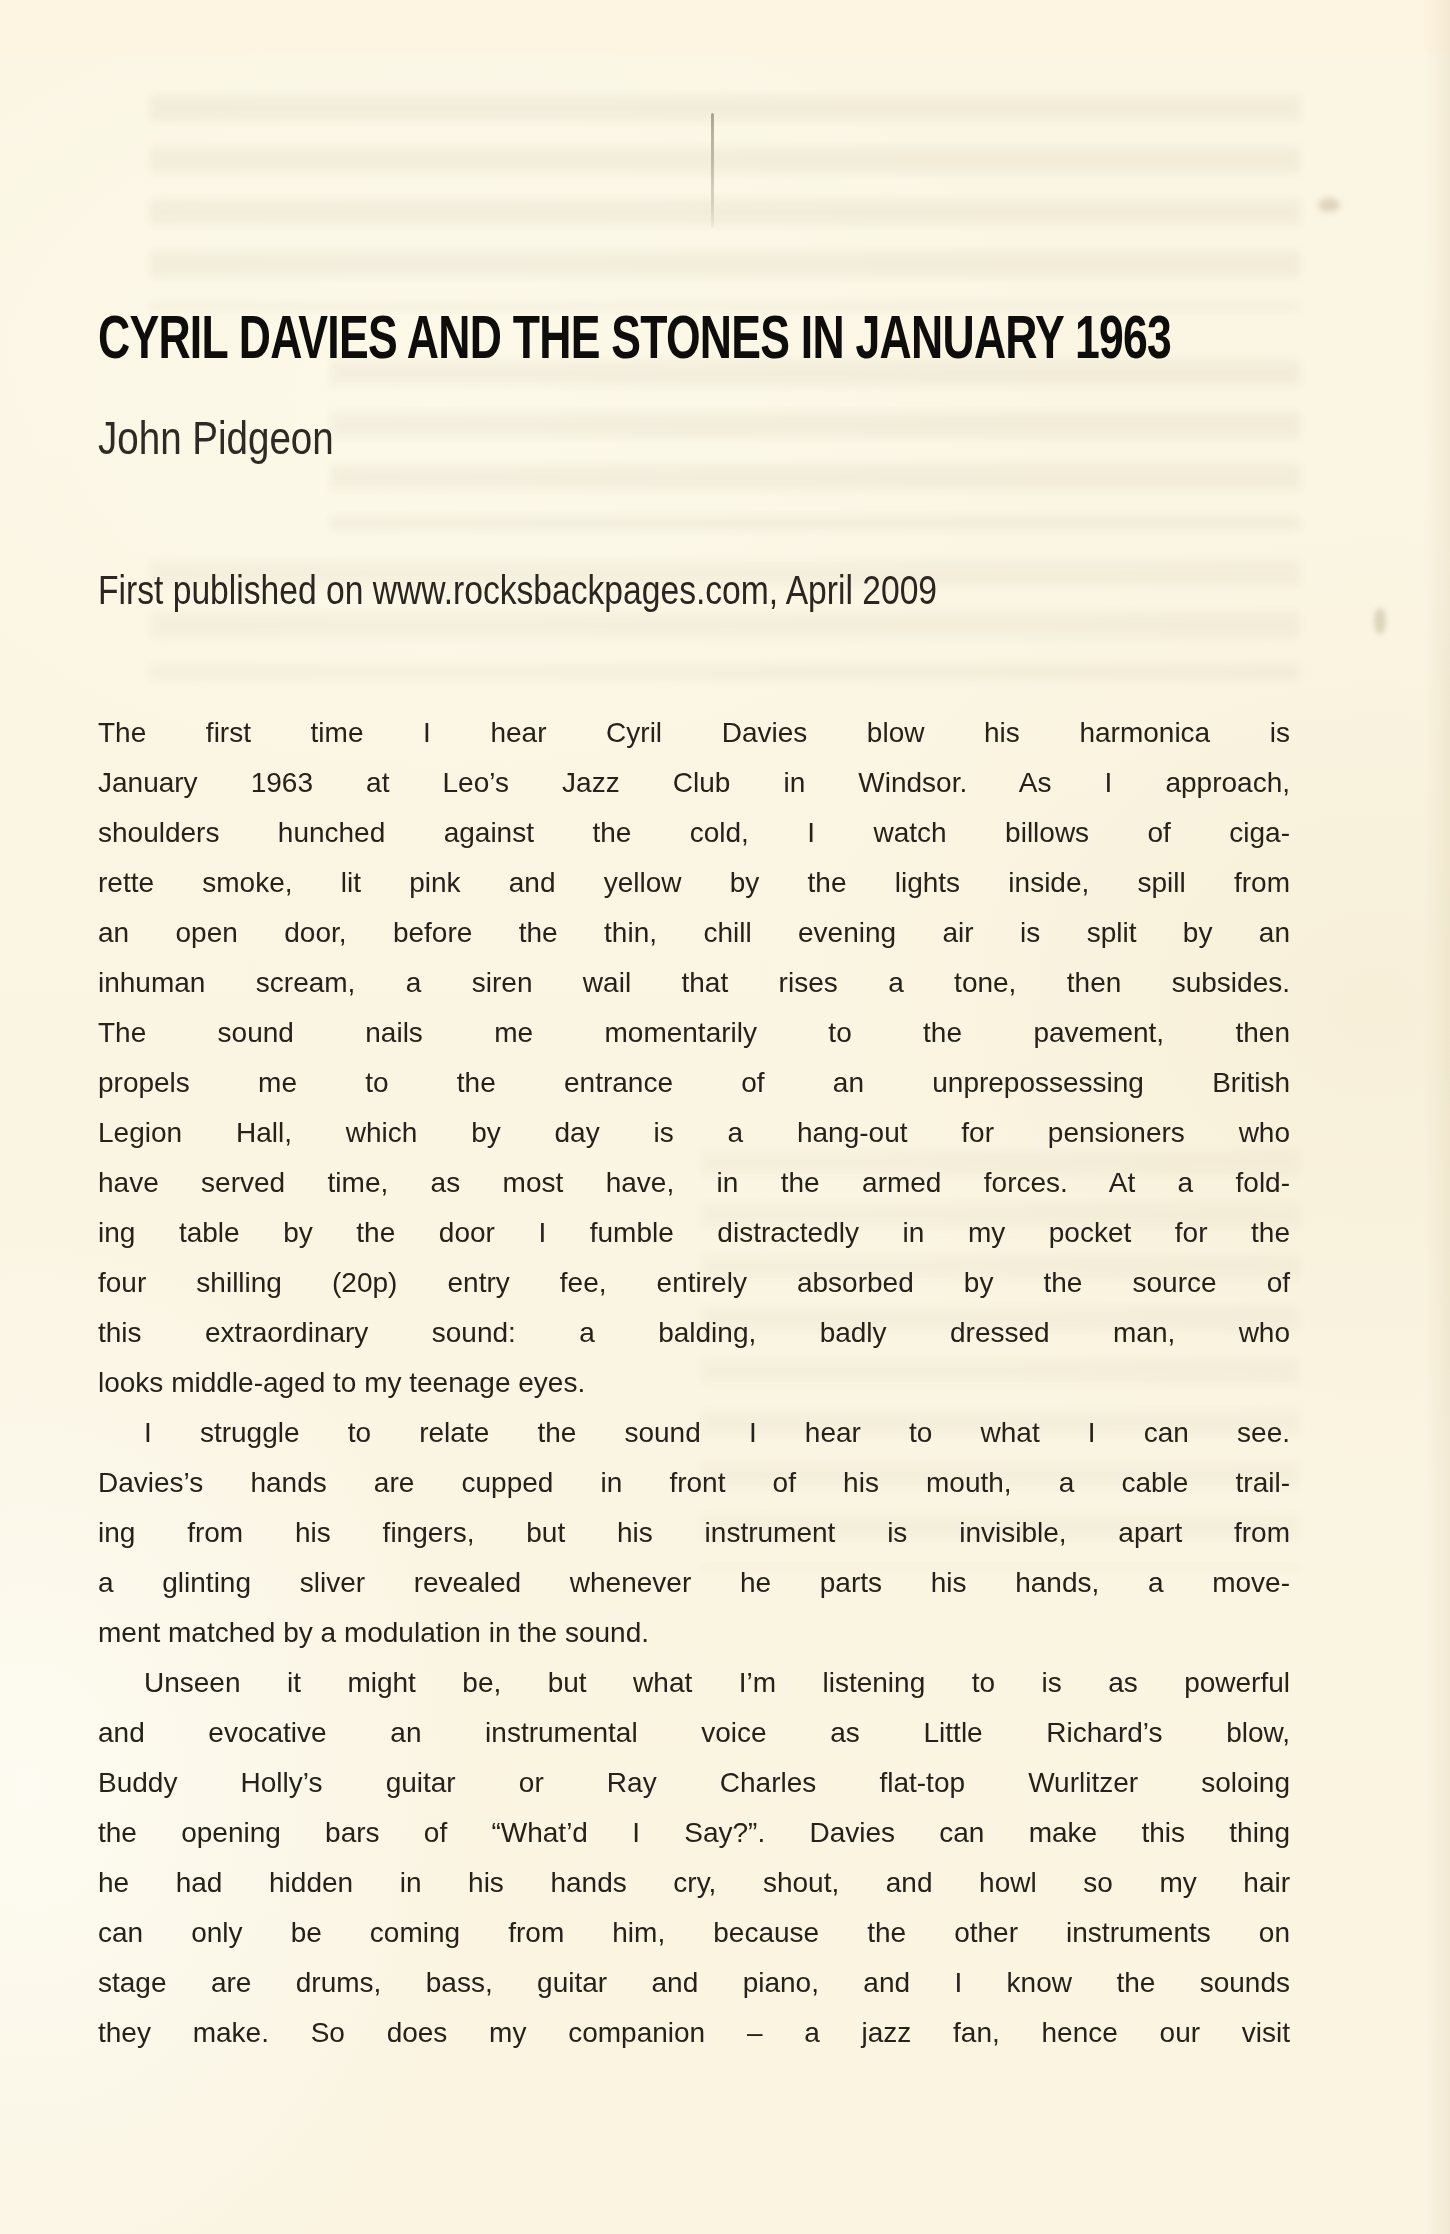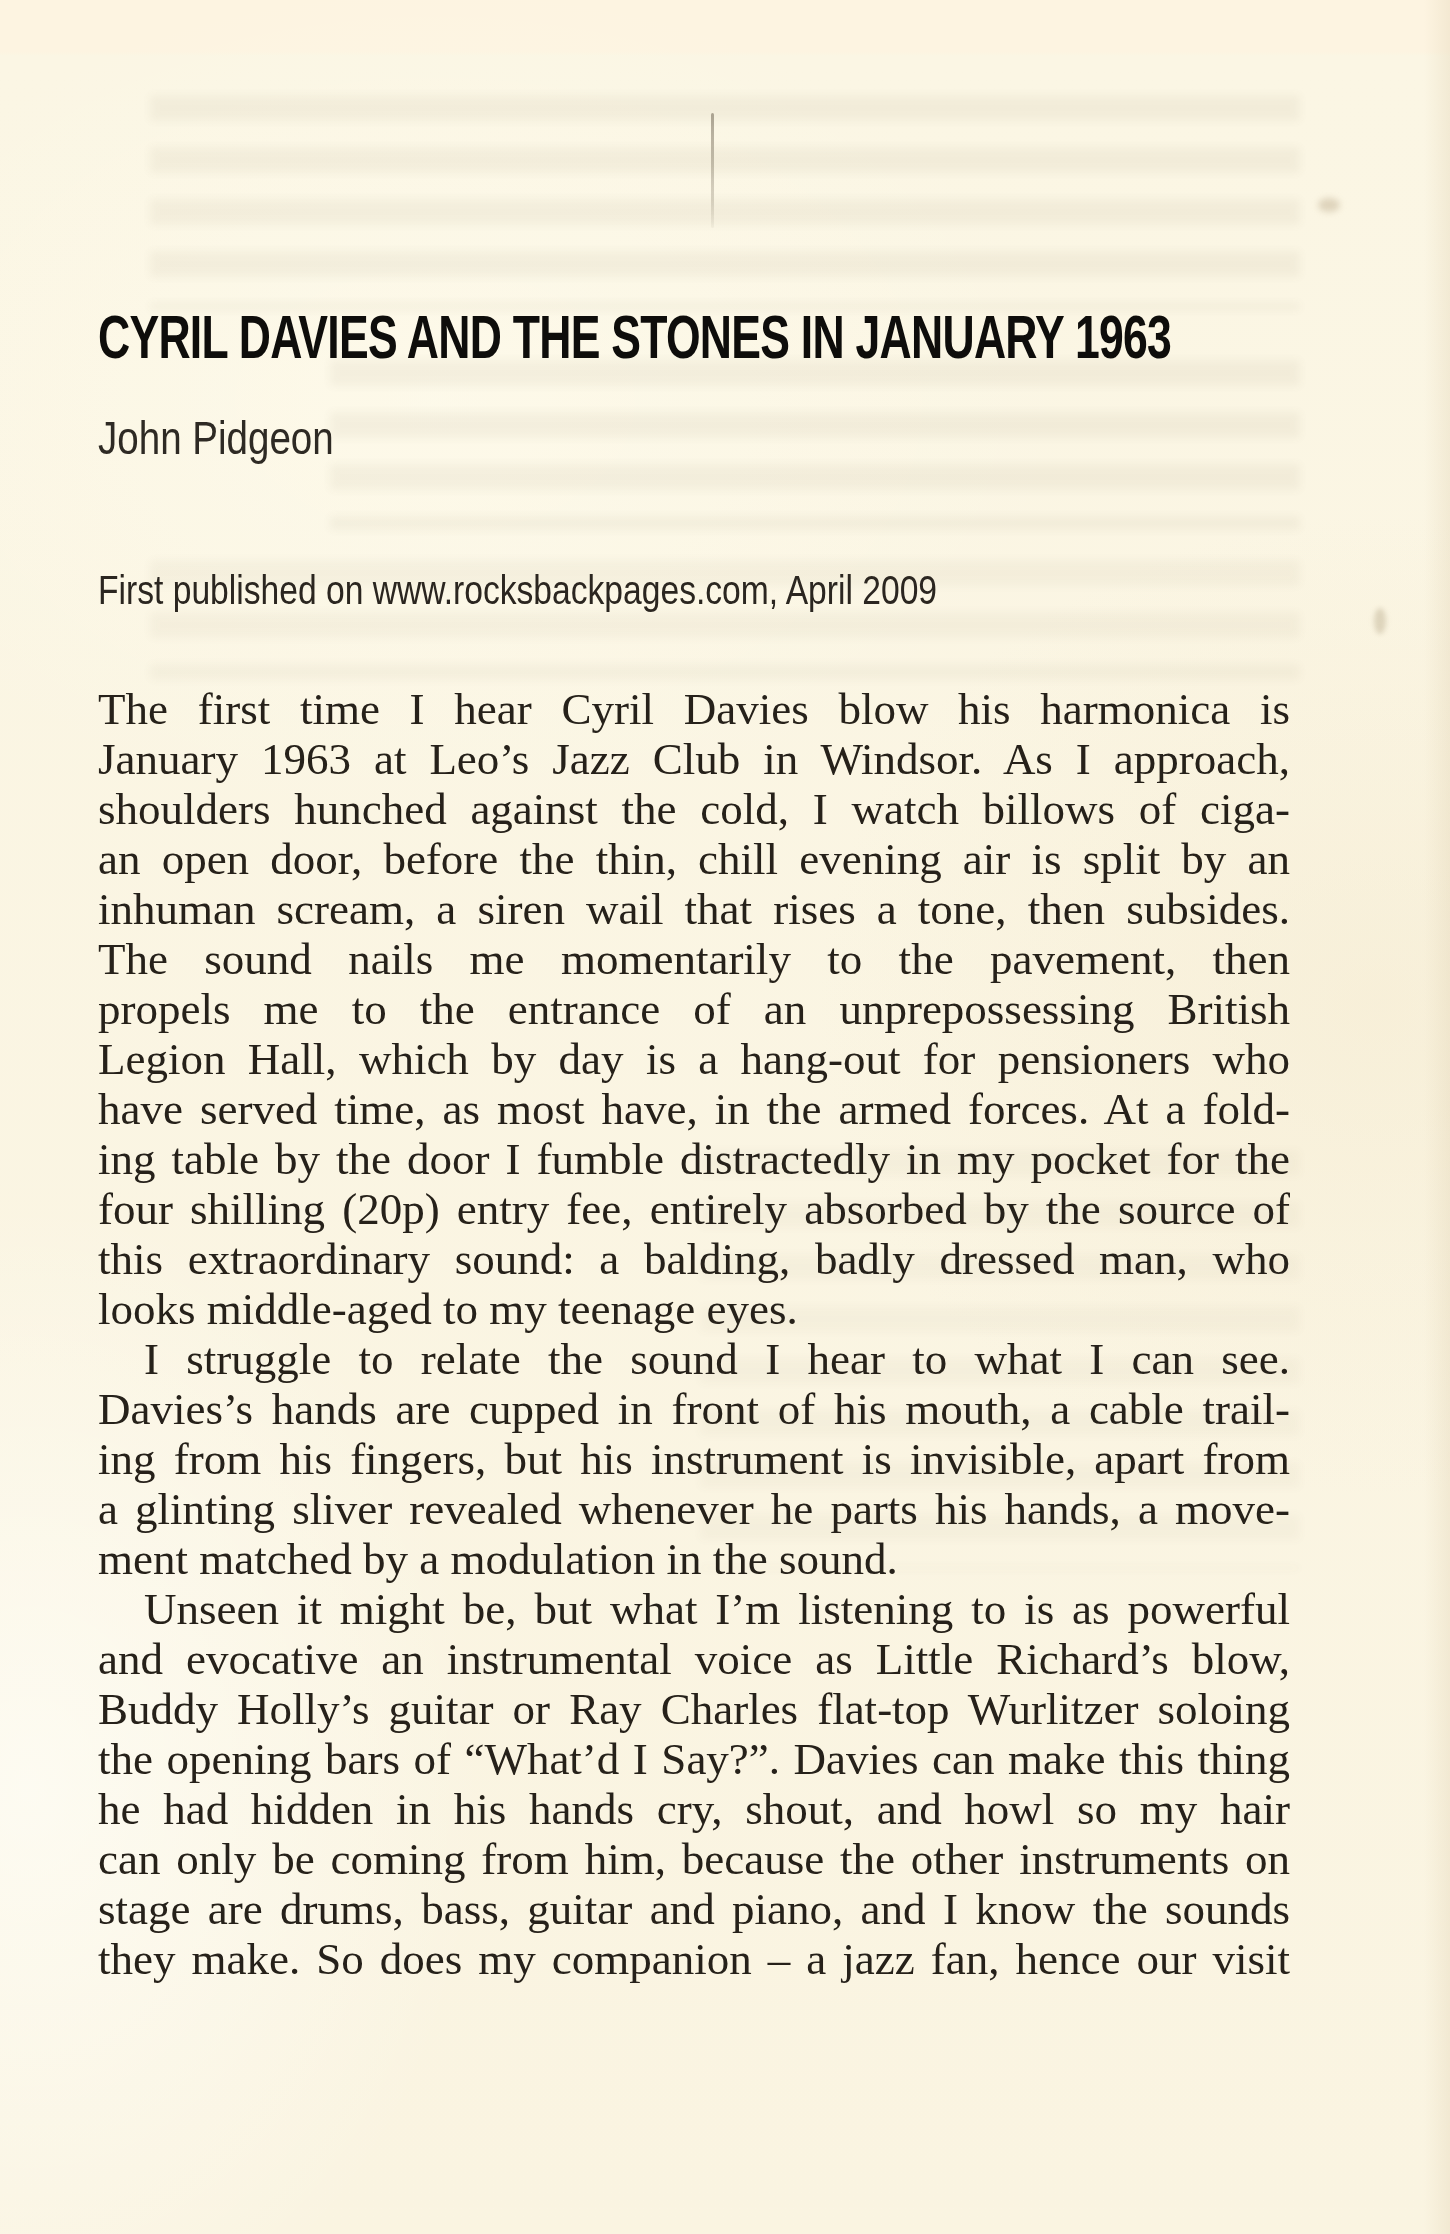--- a/index.html
+++ b/index.html
@@ -98,24 +98,24 @@
     font-size: 41px;
     line-height: 1;
     color: #2b2620;
     white-space: nowrap;
     transform: scaleX(0.82);
     transform-origin: left top;
   }
 
   .article {
     position: absolute;
-    left: 98px; top: 684px;
+    left: 98px; top: 708px;
     width: 1192px;
-    font-family: Liberation Serif, serif;
-    font-size: 45px;
+    font-family: Liberation Sans, sans-serif;
+    font-size: 28px;
     line-height: 50px;
     color: #26211a;
   }
   .body-line {
     text-align: justify;
     text-align-last: justify;
     white-space: normal;
   }
   .body-line.last-line {
     text-align: left;
@@ -140,20 +140,21 @@
   <h1 class="title">CYRIL DAVIES AND THE STONES IN JANUARY 1963</h1>
 
   <div class="author">John Pidgeon</div>
 
   <div class="pub-note">First published on www.rocksbackpages.com, April 2009</div>
 
   <div class="article">
       <div class="body-line">The first time I hear Cyril Davies blow his harmonica is</div>
       <div class="body-line">January 1963 at Leo’s Jazz Club in Windsor. As I approach,</div>
       <div class="body-line">shoulders hunched against the cold, I watch billows of ciga-</div>
+      <div class="body-line">rette smoke, lit pink and yellow by the lights inside, spill from</div>
       <div class="body-line">an open door, before the thin, chill evening air is split by an</div>
       <div class="body-line">inhuman scream, a siren wail that rises a tone, then subsides.</div>
       <div class="body-line">The sound nails me momentarily to the pavement, then</div>
       <div class="body-line">propels me to the entrance of an unprepossessing British</div>
       <div class="body-line">Legion Hall, which by day is a hang-out for pensioners who</div>
       <div class="body-line">have served time, as most have, in the armed forces. At a fold-</div>
       <div class="body-line">ing table by the door I fumble distractedly in my pocket for the</div>
       <div class="body-line">four shilling (20p) entry fee, entirely absorbed by the source of</div>
       <div class="body-line">this extraordinary sound: a balding, badly dressed man, who</div>
       <div class="body-line last-line">looks middle-aged to my teenage eyes.</div>

